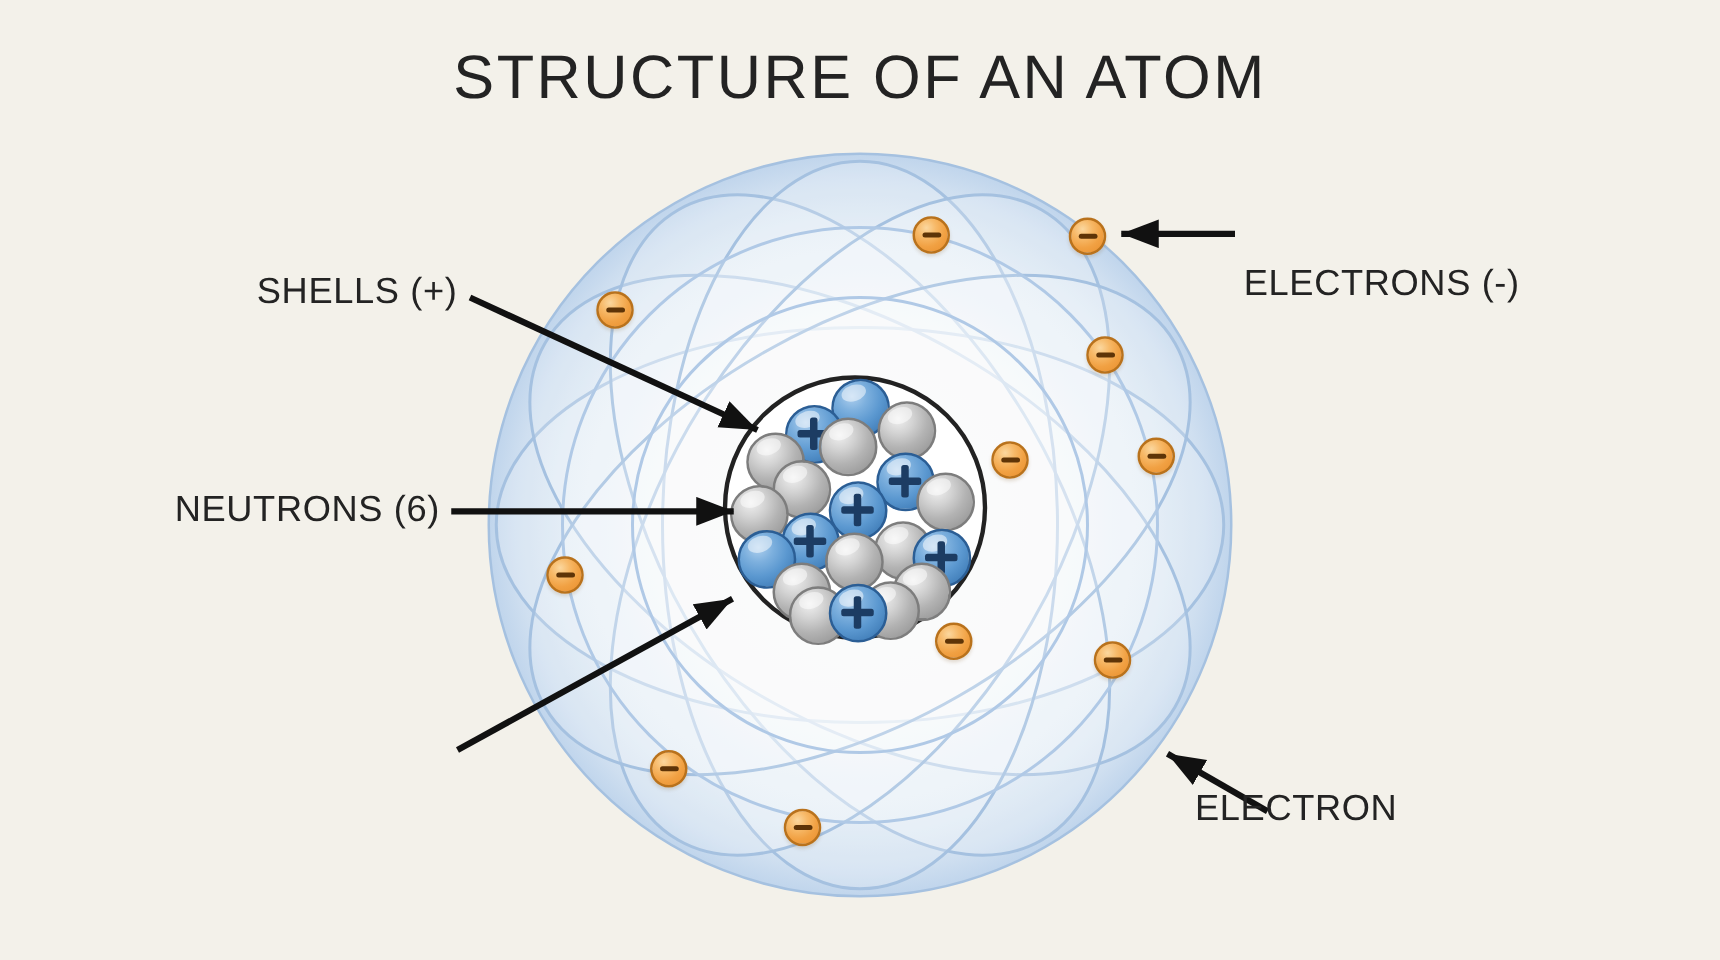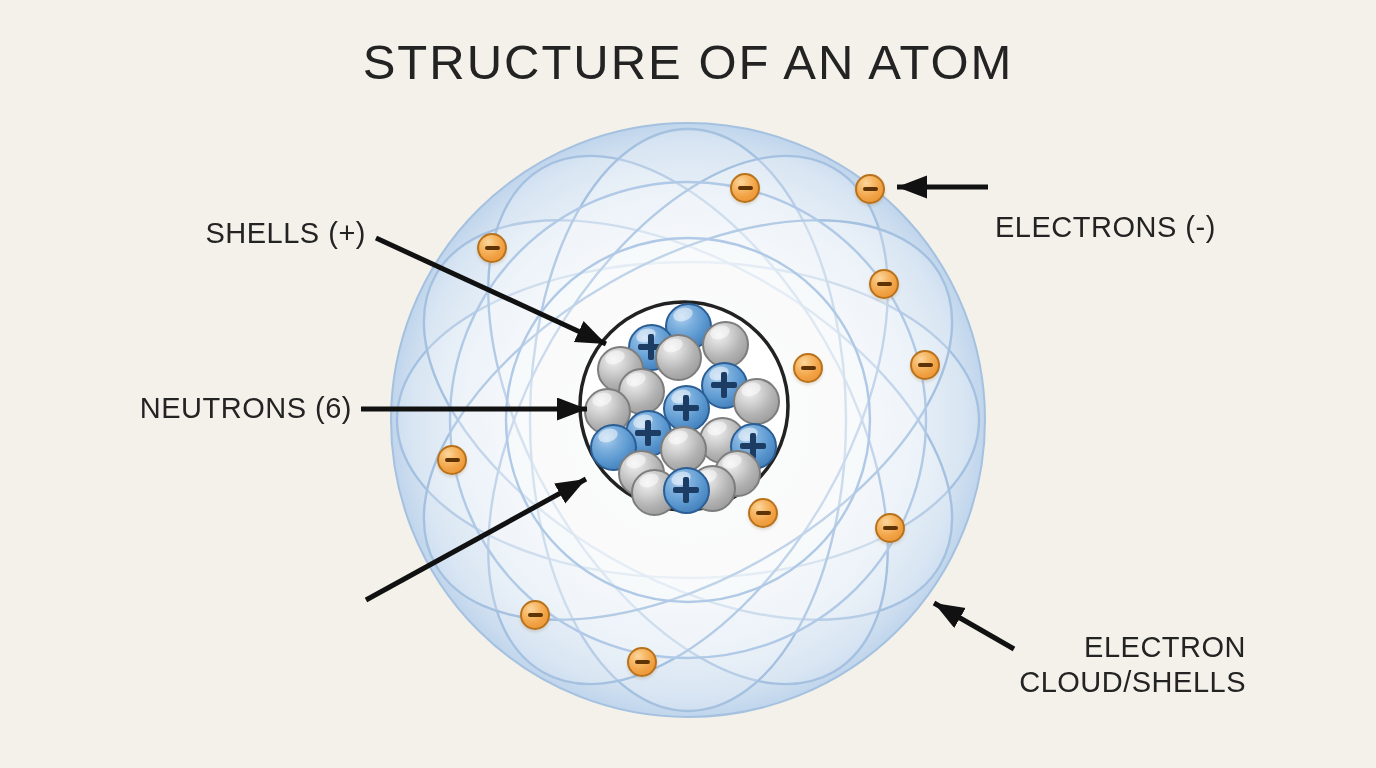--- a/index.html
+++ b/index.html
@@ -18,21 +18,21 @@
     z-index:6;
   }
   .label{
     position:absolute; font-size:29px; font-weight:500; letter-spacing:.5px;
     line-height:38px; color:var(--text,#232323); z-index:6; white-space:nowrap;
   }
   .label-protons { left:140px; top:214px; width:226px; text-align:right; }
   .label-neutrons{ left:126px; top:389px; width:226px; text-align:right; }
   .label-nucleus { left:129px; top:582px; width:226px; text-align:right; }
   .label-electrons{ left:995px; top:160px; text-align:left;margin-top:48px; }
-  .label-cloud   { left:956px; top:630px; width:290px; text-align:right; line-height:35px; }
+  .label-cloud   { left:956px; top:630px; width:290px; text-align:left; line-height:35px; }
   .label-cloud span{display:block;}
 
   
   .sphere{position:absolute; width:47px; height:47px; border-radius:50%; box-sizing:border-box; z-index:2;}
   .sphere::after{
     content:""; position:absolute; left:15%; top:9%; width:46%; height:30%;
     border-radius:50%; background:rgba(255,255,255,.5); transform:rotate(-18deg);
   }
   .proton{
     background:radial-gradient(circle at 34% 28%, #aecfee 0%, #7db0de 28%, #5b98d0 55%, #3f7cb7 85%, #3a76b0 100%);
@@ -191,16 +191,15 @@
       <line x1="366" y1="600" x2="586" y2="479" stroke="#111111" stroke-width="5" marker-end="url(#ah)"></line>
       <line x1="988" y1="187" x2="897" y2="187" stroke="#111111" stroke-width="5" marker-end="url(#ah)"></line>
       <line x1="1014" y1="649" x2="934" y2="603" stroke="#111111" stroke-width="5" marker-end="url(#ah)"></line>
     </svg>
 
   <div class="label label-protons">SHELLS (+)</div>
   <div class="label label-neutrons">NEUTRONS (6)</div>
   <div class="label label-electrons">ELECTRONS (-)</div>
   <div class="label label-cloud">
     <span>ELECTRON</span>
-    <span>CLOUD/SHELLS</span>
   </div>
 
 </div>
 
 </body></html>

